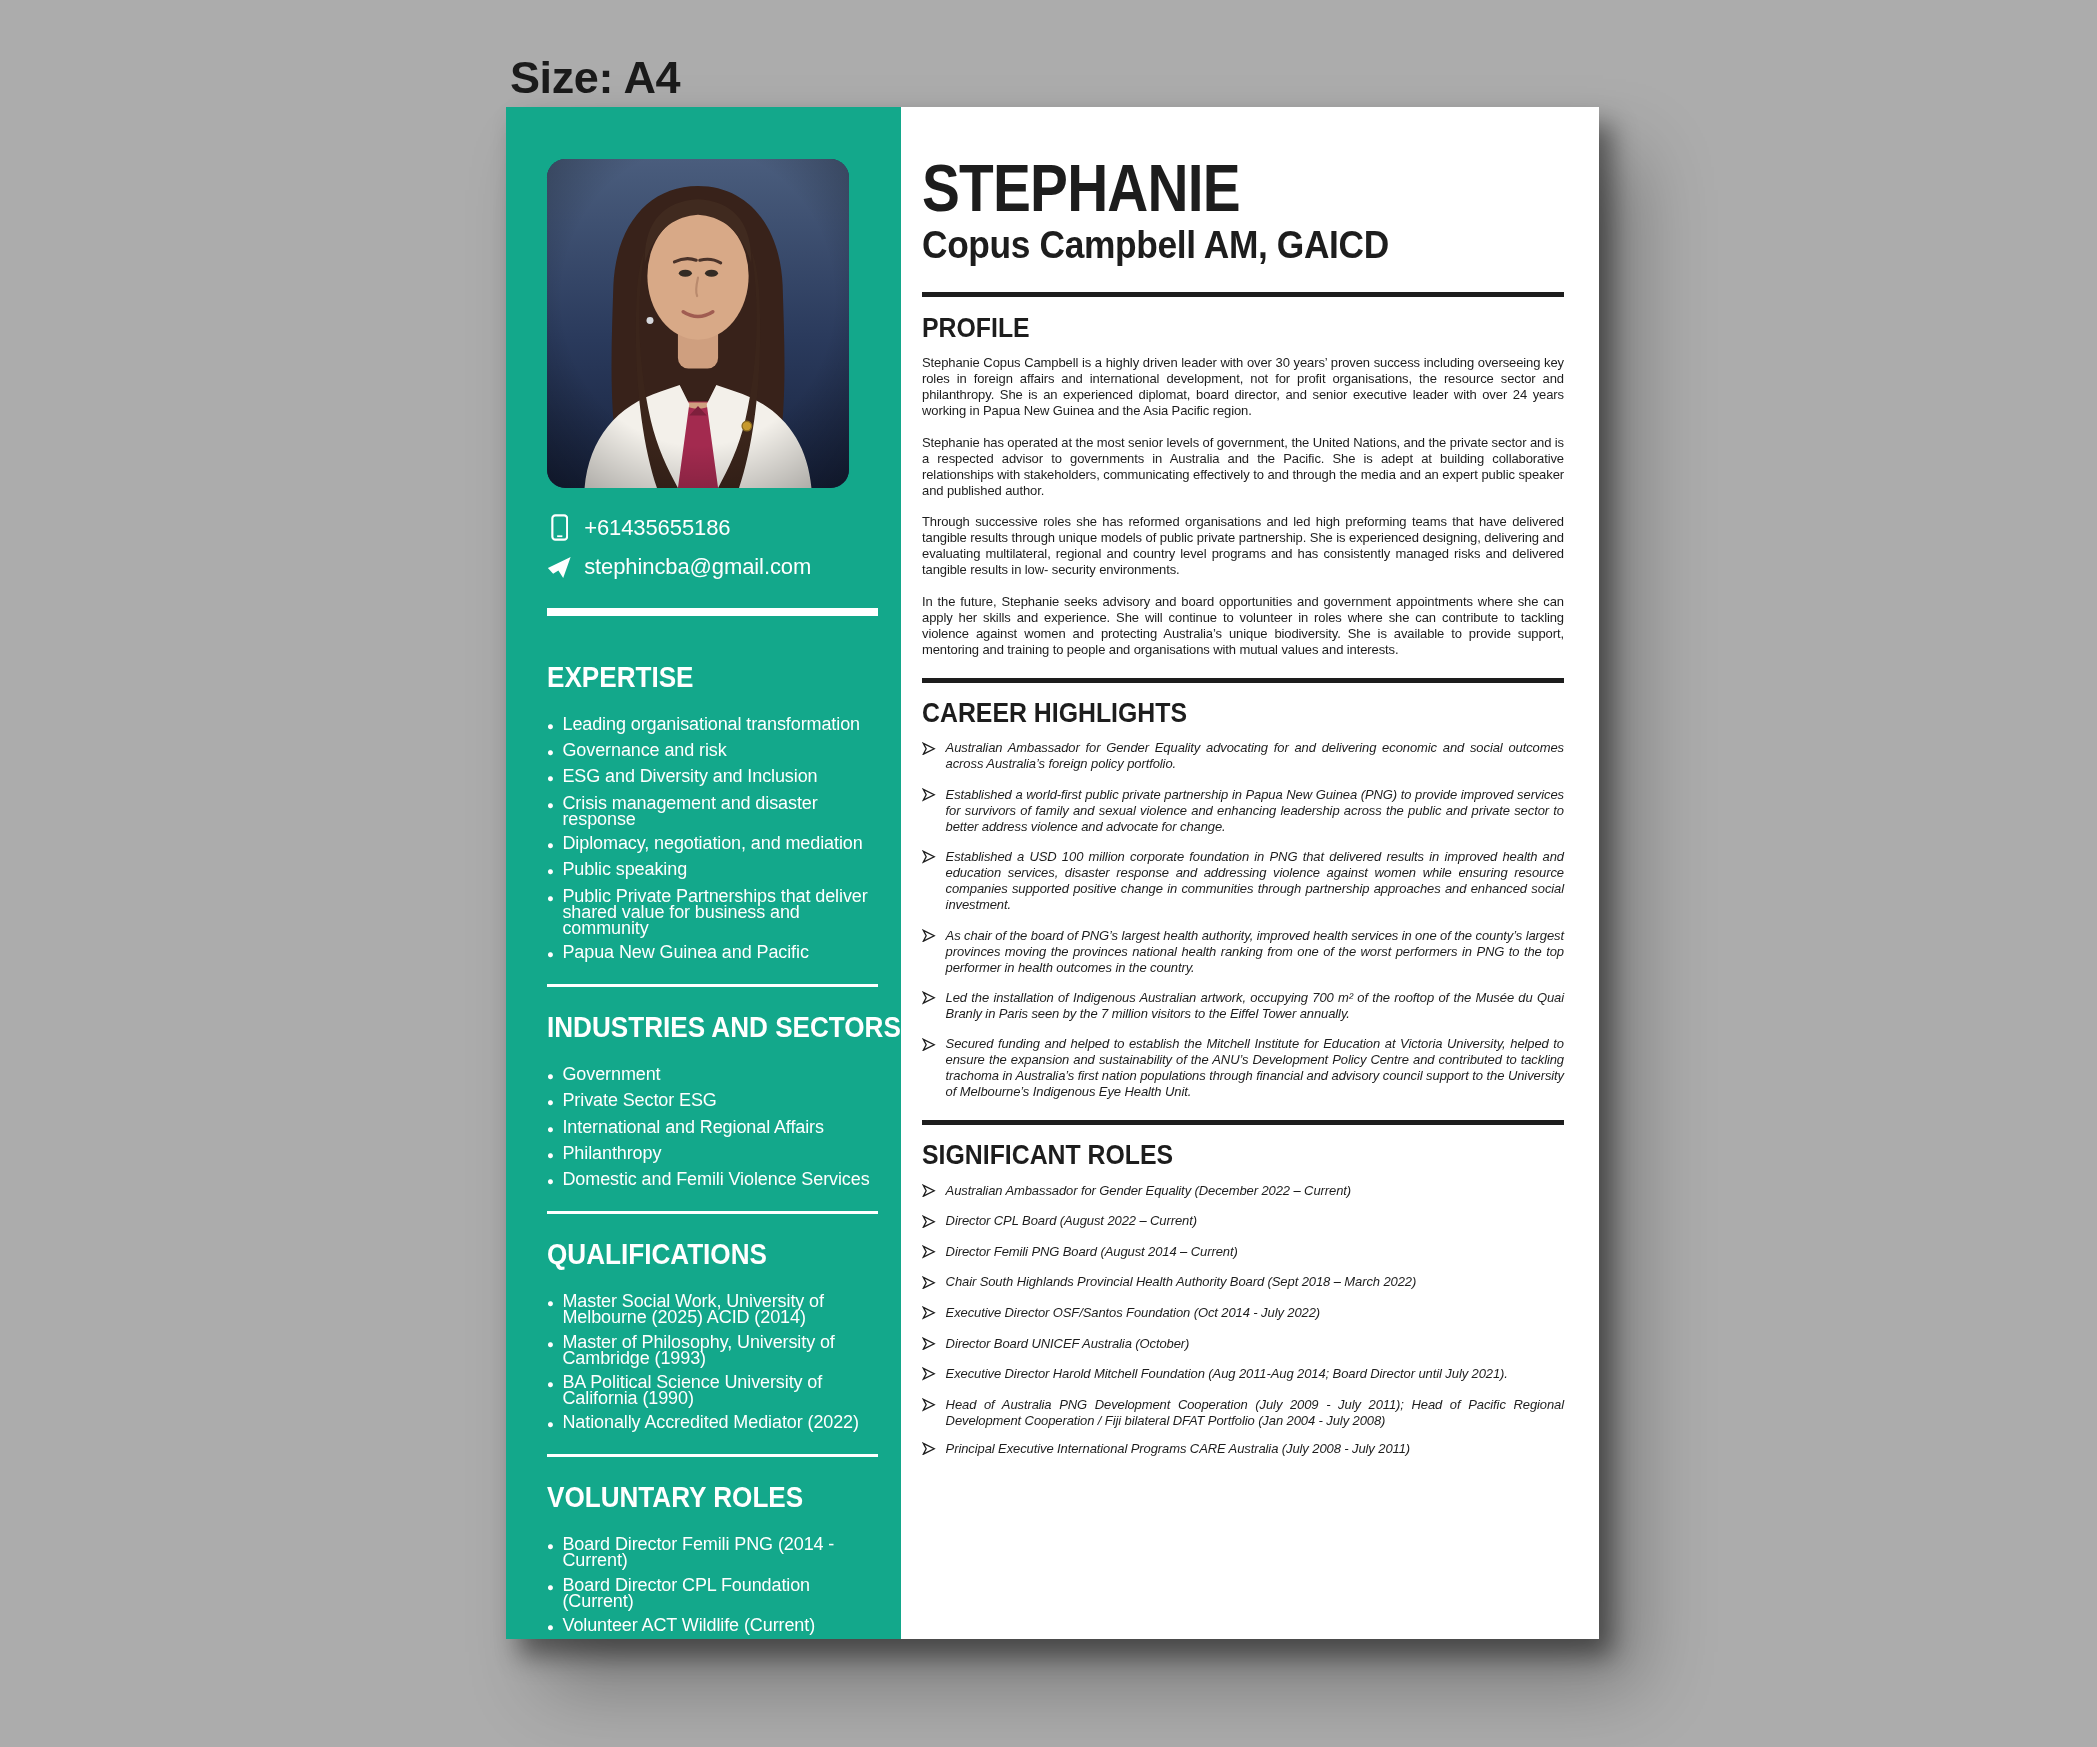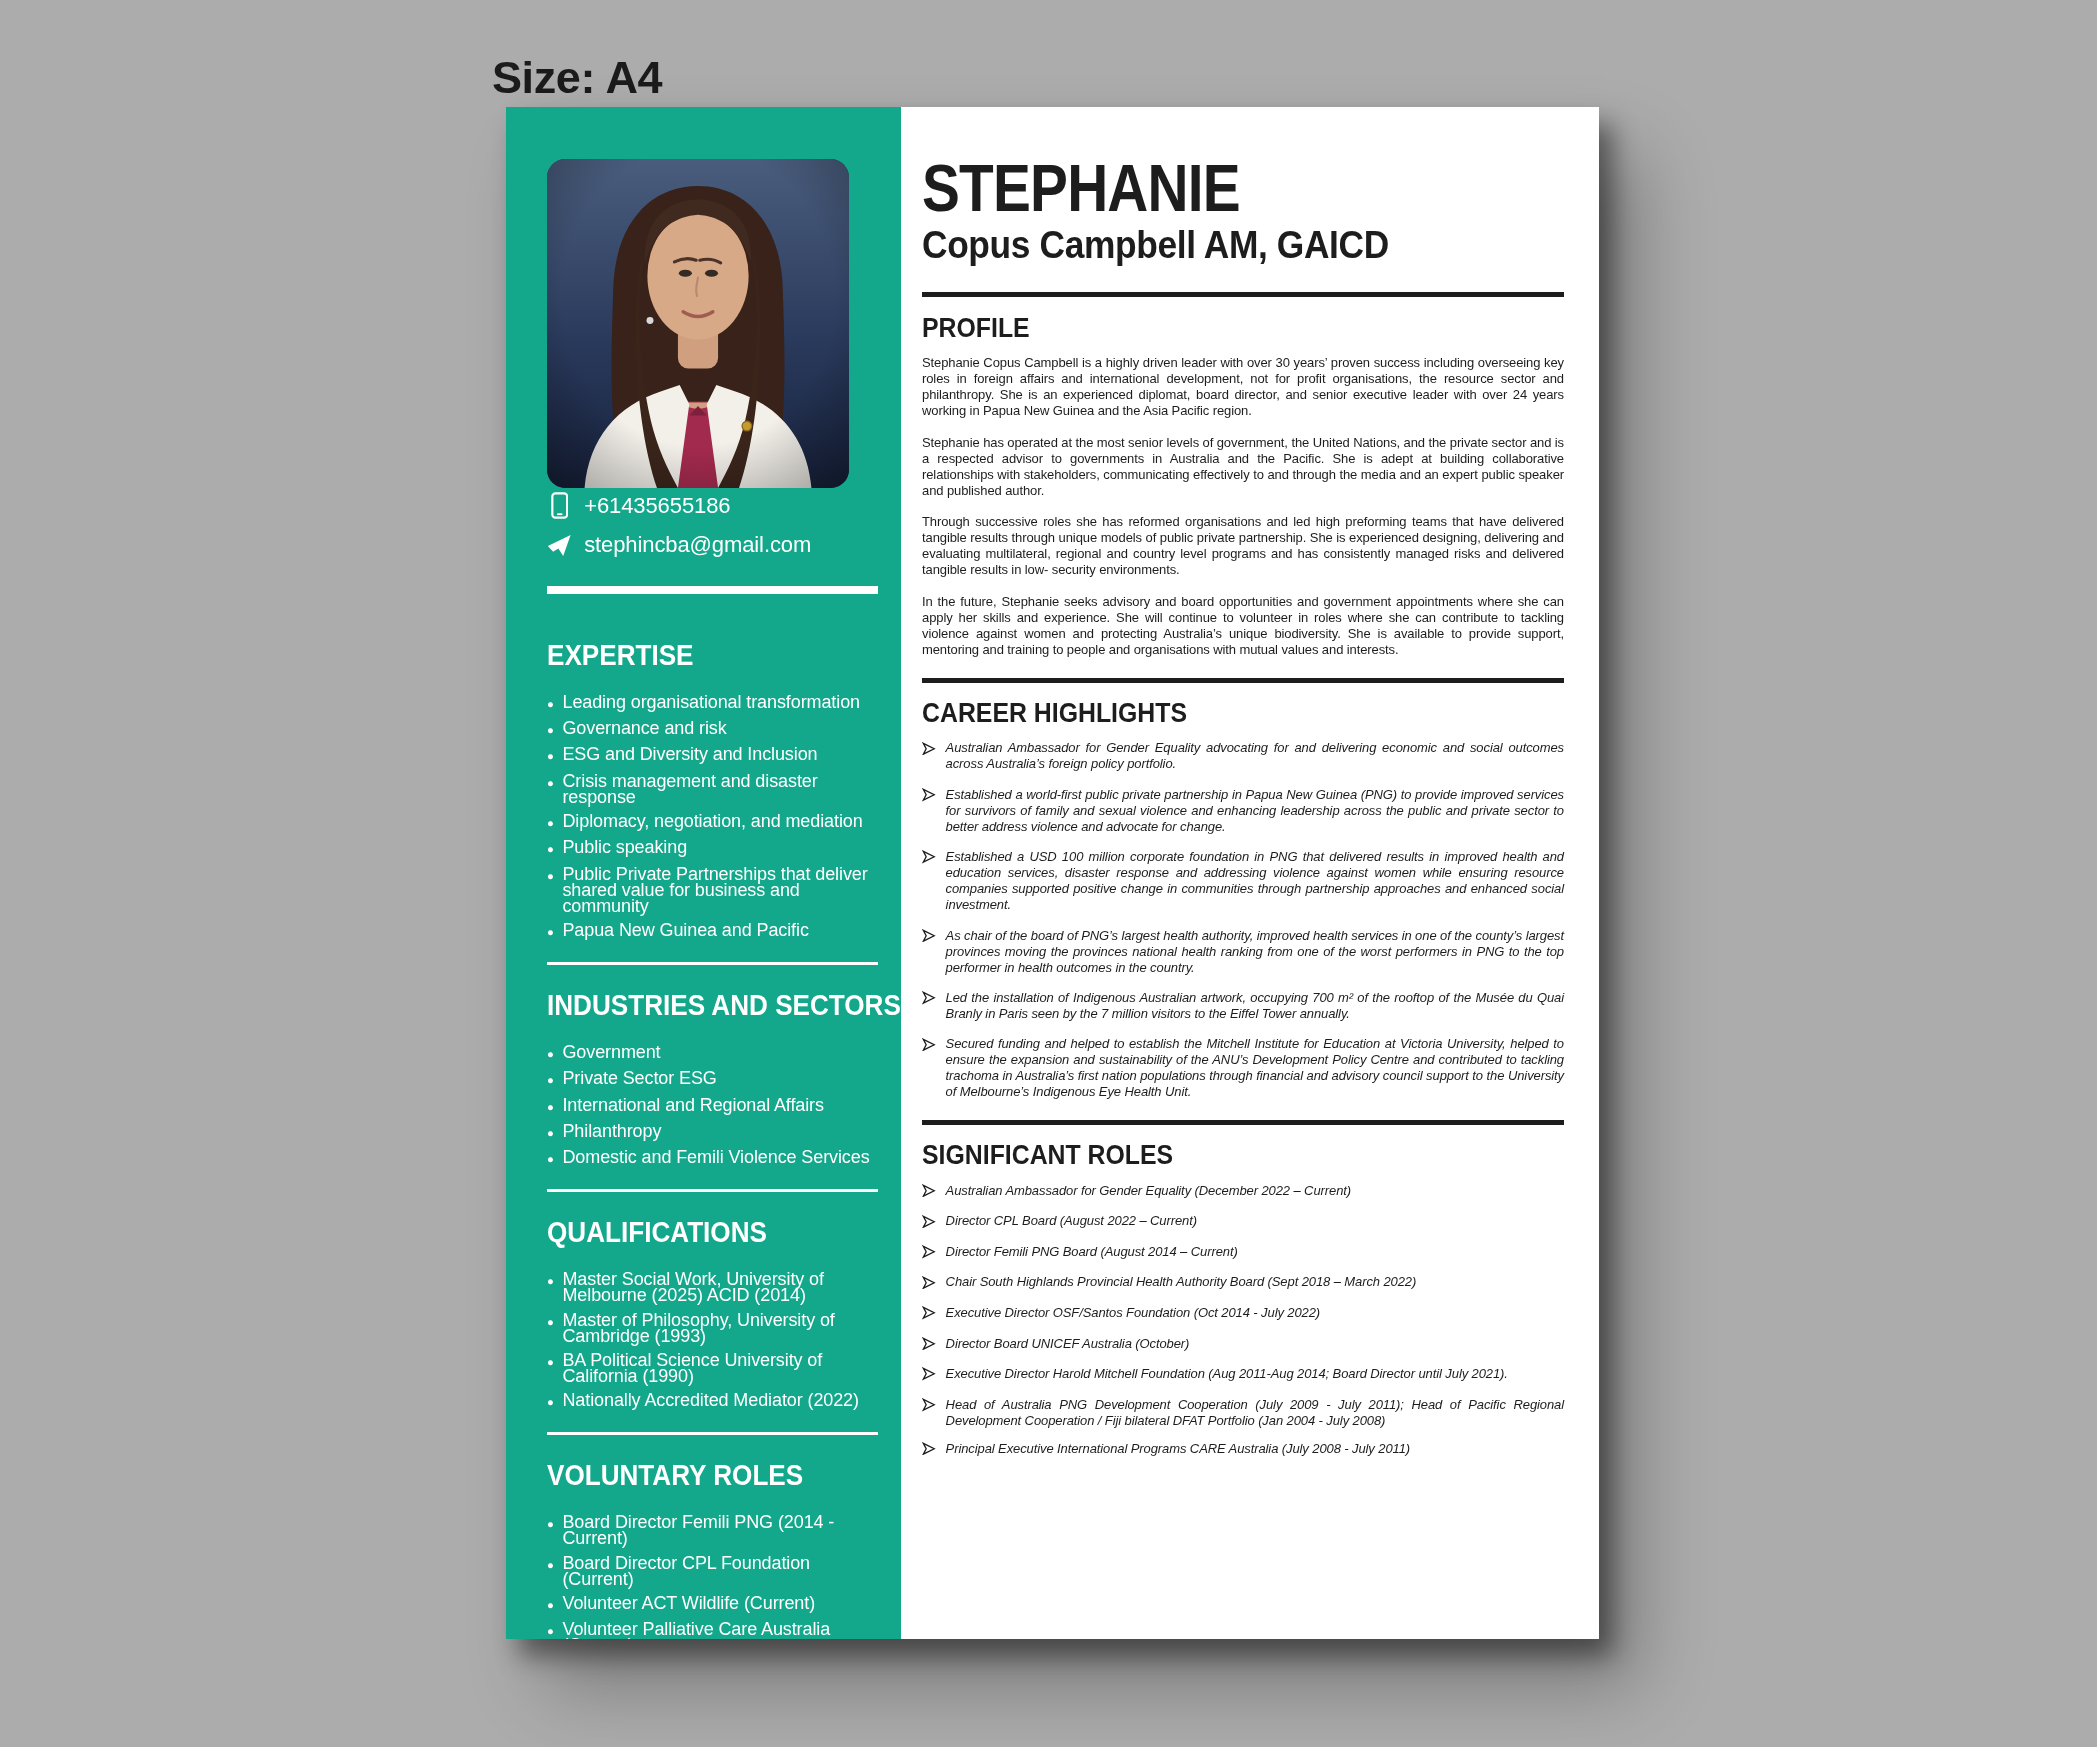--- a/index.html
+++ b/index.html
@@ -3,37 +3,37 @@
 <meta charset="utf-8">
 <style>
   html,body{margin:0;padding:0;}
   body{
     width:2097px;height:1748px;position:relative;overflow:hidden;
     background:var(--background-gray,#ACACAC);
     font-family:"Liberation Sans","DejaVu Sans",sans-serif;
     color:var(--text-dark,#1D1D1D);
   }
   .size-label{
-    position:absolute;left:492px;top:52px;
+    position:absolute;left:510px;top:52px;
     font-size:45px;font-weight:bold;color:#1b1b1b;letter-spacing:-0.4px;
   }
   .page{
     position:absolute;left:506px;top:107px;width:1093px;height:1532px;
     background:var(--page-white,#FFFFFF);display:flex;overflow:hidden;
     box-shadow:13px 16.6px 24px rgba(0,0,0,.45), 39px 48px 70px rgba(0,0,0,.28);
   }
   
   .sidebar{
     flex:none;width:395px;box-sizing:border-box;
     background:var(--sidebar-green,#13A88B);color:#fff;
     padding:52px 23px 26px 41px;
   }
   .photo{width:302px;height:329px;border-radius:18.4px;overflow:hidden;position:relative;background:#223452;}
   .photo svg{display:block;width:100%;height:100%;}
-  .contact{margin-top:4px;}
+  .contact{margin-top:26px;}
   .contact-row{display:flex;align-items:center;gap:12.2px;margin-top:13px;font-size:22px;letter-spacing:-0.1px;}
   .contact-row:first-child{margin-top:0;}
   .cicon{flex:none;width:25px;display:flex;justify-content:center;}
   .rule-thick{height:7.9px;background:#fff;margin-top:28px;}
   .side-heading{
     font-size:29px;font-weight:bold;line-height:33px;white-space:nowrap;
     transform:scaleX(0.90);transform-origin:0 50%;
     margin:0 0 22px 0;
   }
   .side-section{margin-top:45px;}

